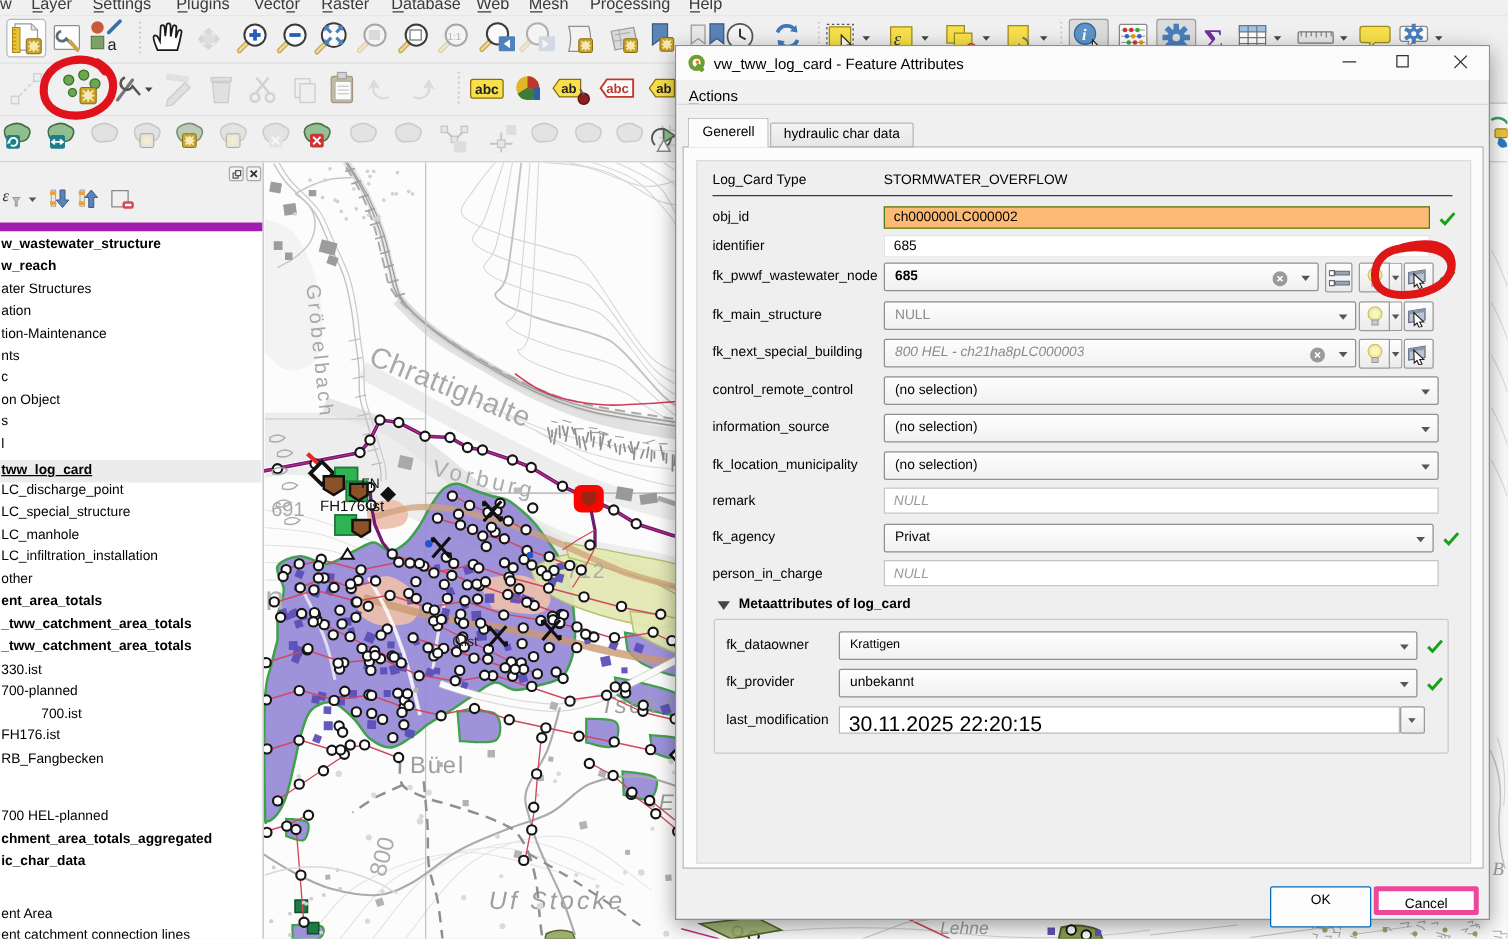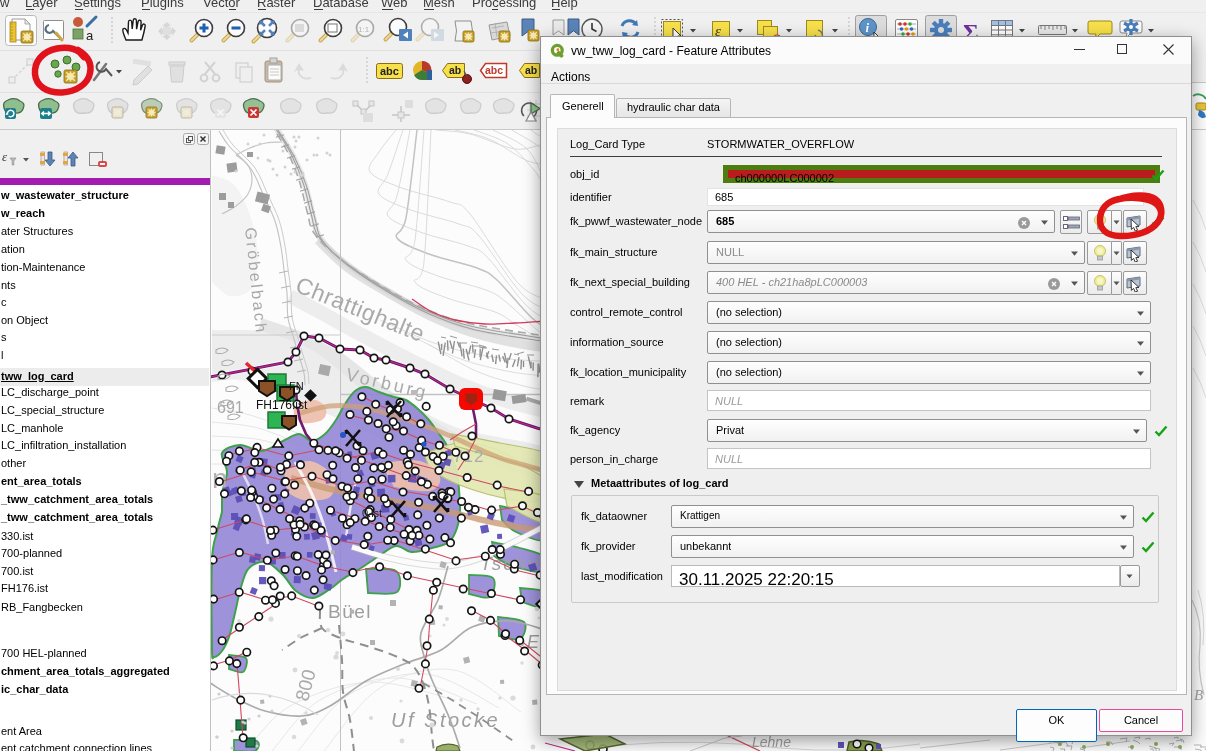--- a/index.html
+++ b/index.html
@@ -1135,21 +1135,21 @@
       <div style="position:absolute;left:1px;top:200.6px;font-size:11px;white-space:nowrap;">LC_discharge_point</div>
       <div style="position:absolute;left:1px;top:218.7px;font-size:11px;white-space:nowrap;">LC_special_structure</div>
       <div style="position:absolute;left:1px;top:236.5px;font-size:11px;white-space:nowrap;">LC_manhole</div>
       <div style="position:absolute;left:1px;top:254.3px;font-size:11px;white-space:nowrap;">LC_infiltration_installation</div>
       <div style="position:absolute;left:1px;top:271.7px;font-size:11px;white-space:nowrap;">other</div>
       <div style="position:absolute;left:1px;top:289.9px;font-size:11px;white-space:nowrap;font-weight:bold;">ent_area_totals</div>
       <div style="position:absolute;left:1px;top:308.0px;font-size:11px;white-space:nowrap;font-weight:bold;">_tww_catchment_area_totals</div>
       <div style="position:absolute;left:1px;top:326.3px;font-size:11px;white-space:nowrap;font-weight:bold;">_tww_catchment_area_totals</div>
       <div style="position:absolute;left:1px;top:344.5px;font-size:11px;white-space:nowrap;">330.ist</div>
       <div style="position:absolute;left:1px;top:361.9px;font-size:11px;white-space:nowrap;">700-planned</div>
-      <div style="position:absolute;left:1px;top:380.0px;font-size:11px;white-space:nowrap;">700.ist</div>
+      <div style="position:absolute;left:1px;top:380.0px;font-size:11px;white-space:nowrap;padding-left:32px;">700.ist</div>
       <div style="position:absolute;left:1px;top:397.4px;font-size:11px;white-space:nowrap;">FH176.ist</div>
       <div style="position:absolute;left:1px;top:415.6px;font-size:11px;white-space:nowrap;">RB_Fangbecken</div>
       <div style="position:absolute;left:1px;top:462.0px;font-size:11px;white-space:nowrap;">700 HEL-planned</div>
       <div style="position:absolute;left:1px;top:480.0px;font-size:11px;white-space:nowrap;font-weight:bold;">chment_area_totals_aggregated</div>
       <div style="position:absolute;left:1px;top:498.3px;font-size:11px;white-space:nowrap;font-weight:bold;">ic_char_data</div>
       <div style="position:absolute;left:1px;top:539.6px;font-size:11px;white-space:nowrap;">ent Area</div>
       <div style="position:absolute;left:1px;top:557.0px;font-size:11px;white-space:nowrap;">ent catchment connection lines</div>
     </div>
 <div style="position:absolute;right:0;top:0;width:1px;height:621px;background:#c0c0c0"></div>
 </div>
@@ -1174,21 +1174,21 @@
     <div style="position:absolute;left:5px;top:80px;width:641px;height:578px;background:#fcfcfc;border:1px solid #b6b6b6;box-sizing:border-box"></div>
     <div style="position:absolute;left:75px;top:61px;width:115px;height:20px;background:linear-gradient(#f4f4f4,#e6e6e6);border:1px solid #b6b6b6;border-radius:2px 2px 0 0;box-sizing:border-box"></div>
     <div style="position:absolute;left:86px;top:64px;font-size:11px;color:#000">hydraulic char data</div>
     <div style="position:absolute;left:9px;top:57px;width:65px;height:24px;background:#fcfcfc;border:1px solid #b6b6b6;border-bottom:none;border-radius:2px 2px 0 0;box-sizing:border-box"></div>
     <div style="position:absolute;left:21px;top:63px;font-size:11px;color:#000">Generell</div>
     <div style="position:absolute;left:16px;top:91px;width:620px;height:563px;background:#efefef;border:1px solid #dcdcdc;box-sizing:border-box"></div>
     <div style="position:absolute;left:29px;top:101px;font-size:11px;color:#000;">Log_Card Type</div>
     <div style="position:absolute;left:166px;top:101px;font-size:11px;color:#000">STORMWATER_OVERFLOW</div>
     <div style="position:absolute;left:29px;top:119px;width:592px;border-top:1.5px solid #3c3c3c"></div>
     <div style="position:absolute;left:29px;top:131px;font-size:11px;color:#000;">obj_id</div>
-    <div style="position:absolute;left:182px;top:128px;width:437px;height:18px;border:5px solid #4d7c0f;background:#b91c1c;box-sizing:border-box">
+    <div style="position:absolute;left:166px;top:128px;width:437px;height:18px;border:1px solid #4d7c0f;background:#fdba74;box-sizing:border-box">
       <div style="position:absolute;left:7px;top:2px;font-size:11px;color:#000;">ch000000LC000002</div>
     </div>
     <svg style="position:absolute;left:610px;top:132px" width="14" height="12">
       <path d="M 1.5 6.5 L 5 10 L 12.5 1.5" stroke="#16a316" stroke-width="2.4" fill="none"></path>
     </svg>
     <div style="position:absolute;left:29px;top:154px;font-size:11px;color:#000;">identifier</div>
     <div style="position:absolute;left:166px;top:151px;width:437px;height:18px;border:1px solid #e3e3e3;background:#fff;box-sizing:border-box">
       <div style="position:absolute;left:7px;top:2px;font-size:11px;color:#000;">685</div>
     </div>
     <div style="position:absolute;left:29px;top:178px;font-size:11px;color:#000;">fk_pwwf_wastewater_node</div>
@@ -1247,21 +1247,21 @@
       <path d="M 1.5 1.5 l 6 0 l -3 3.8 z" fill="#555"></path>
     </svg>
     <div style="position:absolute;left:582px;top:204px;width:24px;height:24px;border:1px solid #9a9a9a;border-radius:2px;background:linear-gradient(#fdfdfd,#ebebeb);box-sizing:border-box"></div>
 <svg style="position:absolute;left:585px;top:208px" width="18" height="17">
       <path d="M 1 4 L 14 2 L 14 11 L 1 13 Z" fill="#b9c4d4" stroke="#5a6a7a" stroke-width="1"></path>
       <path d="M 1 4 L 14 2 L 14 4.5 L 1 6.5 Z" fill="#8a97ab"></path>
       <path d="M 5 5 L 13 12.5 L 9.8 12.6 L 11.6 16.2 L 9.2 17 L 7.6 13.4 L 5.4 15.4 Z" fill="#fff" stroke="#222" stroke-width="0.9"></path>
     </svg>
     <div style="position:absolute;left:29px;top:239px;font-size:11px;color:#000;">fk_next_special_building</div>
     <div style="position:absolute;left:166px;top:234px;width:378px;height:23px;border:1px solid #909090;border-radius:2px;background:linear-gradient(#fefefe,#f1f1f1);box-sizing:border-box">
-      <div style="position:absolute;left:8px;top:4px;font-size:11px;white-space:nowrap;overflow:hidden;font-style:italic;color:#8a8a8a;">400 HEL - ch21ha8pLC000003</div>
+      <div style="position:absolute;left:8px;top:4px;font-size:11px;white-space:nowrap;overflow:hidden;font-style:italic;color:#8a8a8a;">800 HEL - ch21ha8pLC000003</div>
       <div style="position:absolute;right:24px;top:6px;width:12px;height:12px;border-radius:6px;background:#9a9a9a"></div>
 <svg style="position:absolute;right:24px;top:6px" width="12" height="12">
         <path d="M 4 4 l 4 4 m 0 -4 l -4 4" stroke="#fff" stroke-width="1.4"></path>
         <path d="M 3.6 6 l 2 0" stroke="#fff" stroke-width="0"></path>
       </svg>
       <svg style="position:absolute;right:4px;top:8px" width="10" height="8">
         <path d="M 1 1.5 l 7 0 l -3.5 4.2 z" fill="#555"></path>
       </svg>
     </div>
     <div style="position:absolute;left:546px;top:234px;width:25px;height:24px;border:1px solid #9a9a9a;border-radius:2px 0 0 2px;background:linear-gradient(#fdfdfd,#ebebeb);box-sizing:border-box"></div>
@@ -1346,17 +1346,17 @@
     </svg>
     <div style="position:absolute;left:40px;top:533px;font-size:11px;color:#000">last_modification</div>
     <div style="position:absolute;left:130px;top:528px;width:449px;height:22px;border:1px solid #b9b9b9;background:#fff;box-sizing:border-box">
       <div style="position:absolute;left:7px;top:4px;font-size:17px;color:#000;">30.11.2025 22:20:15</div>
     </div>
     <div style="position:absolute;left:579px;top:528px;width:20px;height:22px;border:1px solid #9a9a9a;border-radius:2px;background:linear-gradient(#fdfdfd,#ebebeb);box-sizing:border-box"></div>
     <svg style="position:absolute;left:584px;top:536px" width="10" height="8">
       <path d="M 1.5 1.5 l 6 0 l -3 3.8 z" fill="#555"></path>
     </svg>
     <div style="position:absolute;left:475px;top:672px;width:81px;height:33px;border:1px solid #0067c0;border-radius:2px;background:#fdfdfd;box-sizing:border-box;text-align:center;font-size:11px;line-height:21px">OK</div>
-    <div style="position:absolute;left:558px;top:672px;width:84px;height:23px;border:1px solid #ec4899;border-radius:2px;background:#fdfdfd;box-sizing:border-box;text-align:center;font-size:11px;line-height:21px">Cancel</div>
+    <div style="position:absolute;left:558px;top:672px;width:84px;height:23px;border:4px solid #ec4899;border-radius:2px;background:#fdfdfd;box-sizing:border-box;text-align:center;font-size:11px;line-height:21px">Cancel</div>
   </div>
 <svg width="1206" height="751" viewBox="0 0 1206 751" style="position:absolute;left:0;top:0;pointer-events:none">
 <path d="M 78 50 C 88 56 92 64 90 73 C 88 84 76 92 62 92.5 C 47 93 36 86 35 74 C 34 62 42 51.5 57 48.5 C 65 47 74 48 80 52.5 L 84 57" fill="none" stroke="#e0131c" stroke-width="6.5" stroke-linecap="round"></path>
 <path d="M 1118 199.5 C 1132 194.5 1148 194 1155 199 C 1162 204 1163.5 214 1158 222 C 1151 231.5 1136 236.5 1120 236 C 1106 235.5 1099.5 229 1100 219 C 1100.5 209 1107 201.5 1118 199.2 C 1131 196.5 1149 197.5 1156.5 204 C 1160 207.5 1161.5 211 1161 214.5" fill="none" stroke="#df1616" stroke-width="6.5" stroke-linecap="round"></path>
 </svg>
 </body></html>

